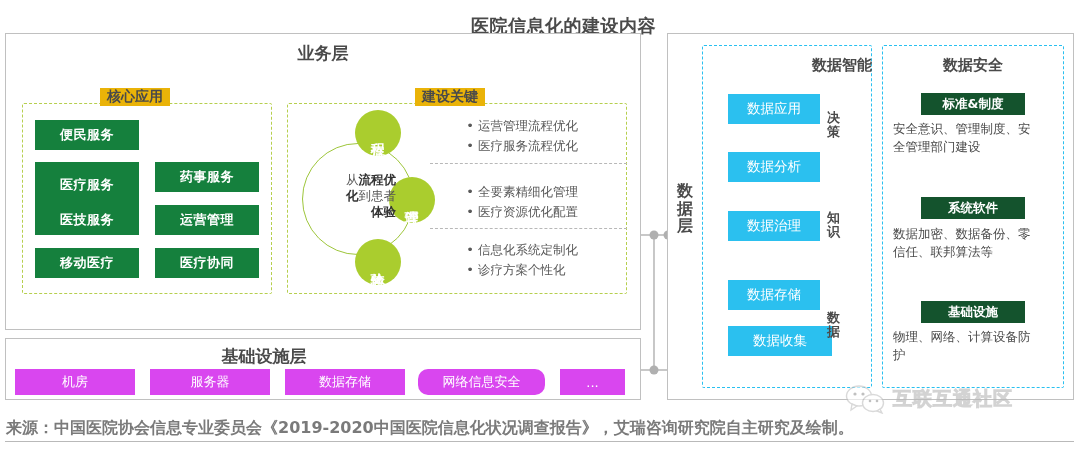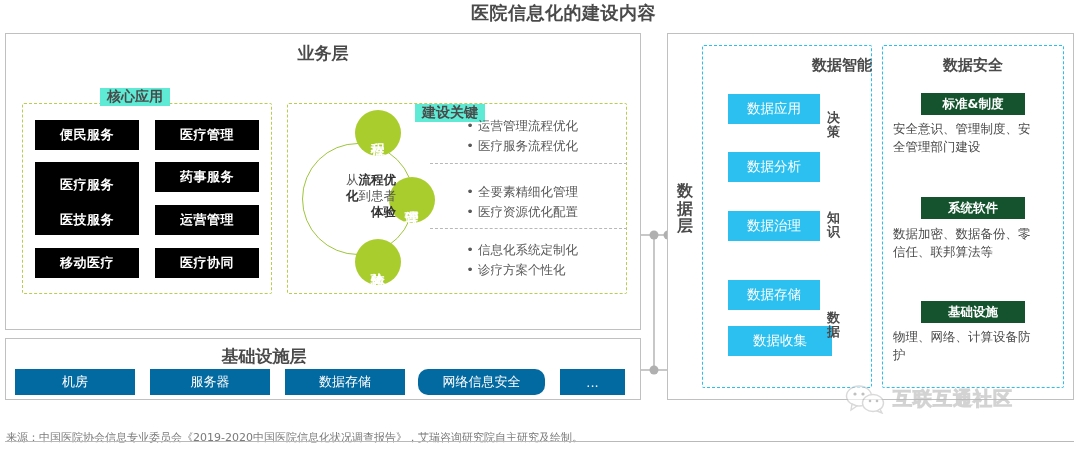--- a/index.html
+++ b/index.html
@@ -6,21 +6,21 @@
   html, body {
     width: 1079px; height: 457px;
     background: #ffffff;
     font-family: "DejaVu Sans", "Liberation Sans", sans-serif;
     overflow: hidden;
   }
   #root { position: relative; width: 1079px; height: 457px; }
 
   
   .page-title {
-    position: absolute; left: 0; top: 1px; width: 1079px;
+    position: absolute; left: 0; top: 14px; width: 1079px;
     text-align: center;
     font-size: 18px; font-weight: bold; color: #4a4a4a;
     letter-spacing: .5px;
     padding-left: 48px;
   }
 
   
   .frame { position: absolute; border: 1px solid #c0c0c0; background: #fff; }
   #business-frame { left: 5px;  top: 33px;  width: 636px; height: 297px; }
   #infra-frame    { left: 5px;  top: 338px; width: 636px; height: 62px; }
@@ -33,29 +33,29 @@
   #business-title { top: 42px; }
   #infra-title    { top: 345px; }
 
   
   .dash-green {
     position: absolute; border: 1px dashed #b6cf4e; border-radius: 2px;
   }
   #core-box  { left: 22px;  top: 103px; width: 250px; height: 191px; }
   #key-box   { left: 287px; top: 103px; width: 340px; height: 191px; }
   .dash-label {
-    position: absolute; background: #5eead4; padding: 0 7px;
+    position: absolute; background: #eab308; padding: 0 7px;
     font-size: 14px; font-weight: bold; color: #4a4a4a; white-space: nowrap;
   }
   #core-label { left: 100px; top: 88px; }
-  #key-label  { left: 415px; top: 104px; text-align: right; }
+  #key-label  { left: 415px; top: 88px; text-align: right; }
 
   
   .green-btn {
-    position: absolute; background: #000000; color: #ffffff;
+    position: absolute; background: #15803d; color: #ffffff;
     font-size: 13px; font-weight: bold;
     display: flex; align-items: center; justify-content: center;
     letter-spacing: .5px;
   }
   
   .venn-ring {
     position: absolute; border: 1.5px solid #9ec63b; border-radius: 50%;
     background: transparent;
   }
   .venn-circle {
@@ -76,21 +76,21 @@
     display: flex; align-items: baseline;
     font-size: 12.5px; color: #595959; line-height: 1.55; white-space: nowrap;
   }
   .bullet-dot { width: 16px; text-align: center; color: #595959; font-size: 13px; }
   .sep-line {
     position: absolute; border-top: 1px dashed #b8b8b8; height: 0;
   }
 
   
   .infra-btn {
-    position: absolute; background: #0369a1; color: #fff;
+    position: absolute; background: #d946ef; color: #fff;
     font-size: 13px; display: flex; align-items: center; justify-content: center;
   }
 
   
   .dash-blue {
     position: absolute; border: 1px dashed #29c0f0; border-radius: 2px;
   }
   #intel-box { left: 702px; top: 45px;  width: 170px; height: 343px; }
   #sec-box   { left: 882px; top: 45px;  width: 182px; height: 343px; }
   .panel-title {
@@ -118,22 +118,22 @@
     position: absolute; font-size: 16px; font-weight: bold; color: #4a4a4a;
     width: 18px; line-height: 1.1; text-align: center;
   }
 
   
   #wires { position: absolute; left: 0; top: 0; width: 1079px; height: 457px;
            pointer-events: none; }
 
   
   #source-note {
-    position: absolute; left: 6px; top: 430px;
-    font-size: 11px; color: #7a7a7a; white-space: nowrap;
+    position: absolute; left: 6px; top: 418px;
+    font-size: 16px; color: #7a7a7a; white-space: nowrap; font-weight: bold;
   }
   #footer-rule {
     position: absolute; left: 5px; top: 441px; width: 1069px;
     border-top: 1px solid #b9b9b9;
   }
 
   
   #watermark {
     position: absolute; left: 845px; top: 384px;
     display: flex; align-items: center; gap: 6px;
@@ -180,21 +180,20 @@
     <polygon points="849,137 845,149 857,145" fill="#b3b3b3"></polygon>
   </svg>
 
   <div class="frame" id="business-frame"></div>
   <div class="frame-title" id="business-title" style="width:636px;left:5px;">业务层</div>
 
   <div class="dash-green" id="core-box"></div>
   <div class="dash-label" id="core-label">核心应用</div>
 
   <div class="green-btn" style="left:35px;top:120px;width:104px;height:30px;">便民服务</div>
-  <div class="green-btn" style="left:155px;top:120px;width:104px;height:30px;">医疗管理</div>
   <div class="green-btn" style="left:35px;top:162px;width:104px;height:45px;">医疗服务</div>
   <div class="green-btn" style="left:35px;top:205px;width:104px;height:30px;">医技服务</div>
   <div class="green-btn" style="left:155px;top:162px;width:104px;height:30px;">药事服务</div>
   <div class="green-btn" style="left:155px;top:205px;width:104px;height:30px;">运营管理</div>
   <div class="green-btn" style="left:35px;top:248px;width:104px;height:30px;">移动医疗</div>
   <div class="green-btn" style="left:155px;top:248px;width:104px;height:30px;">医疗协同</div>
 
   <div class="dash-green" id="key-box"></div>
   <div class="dash-label" id="key-label">建设关键</div>
 

